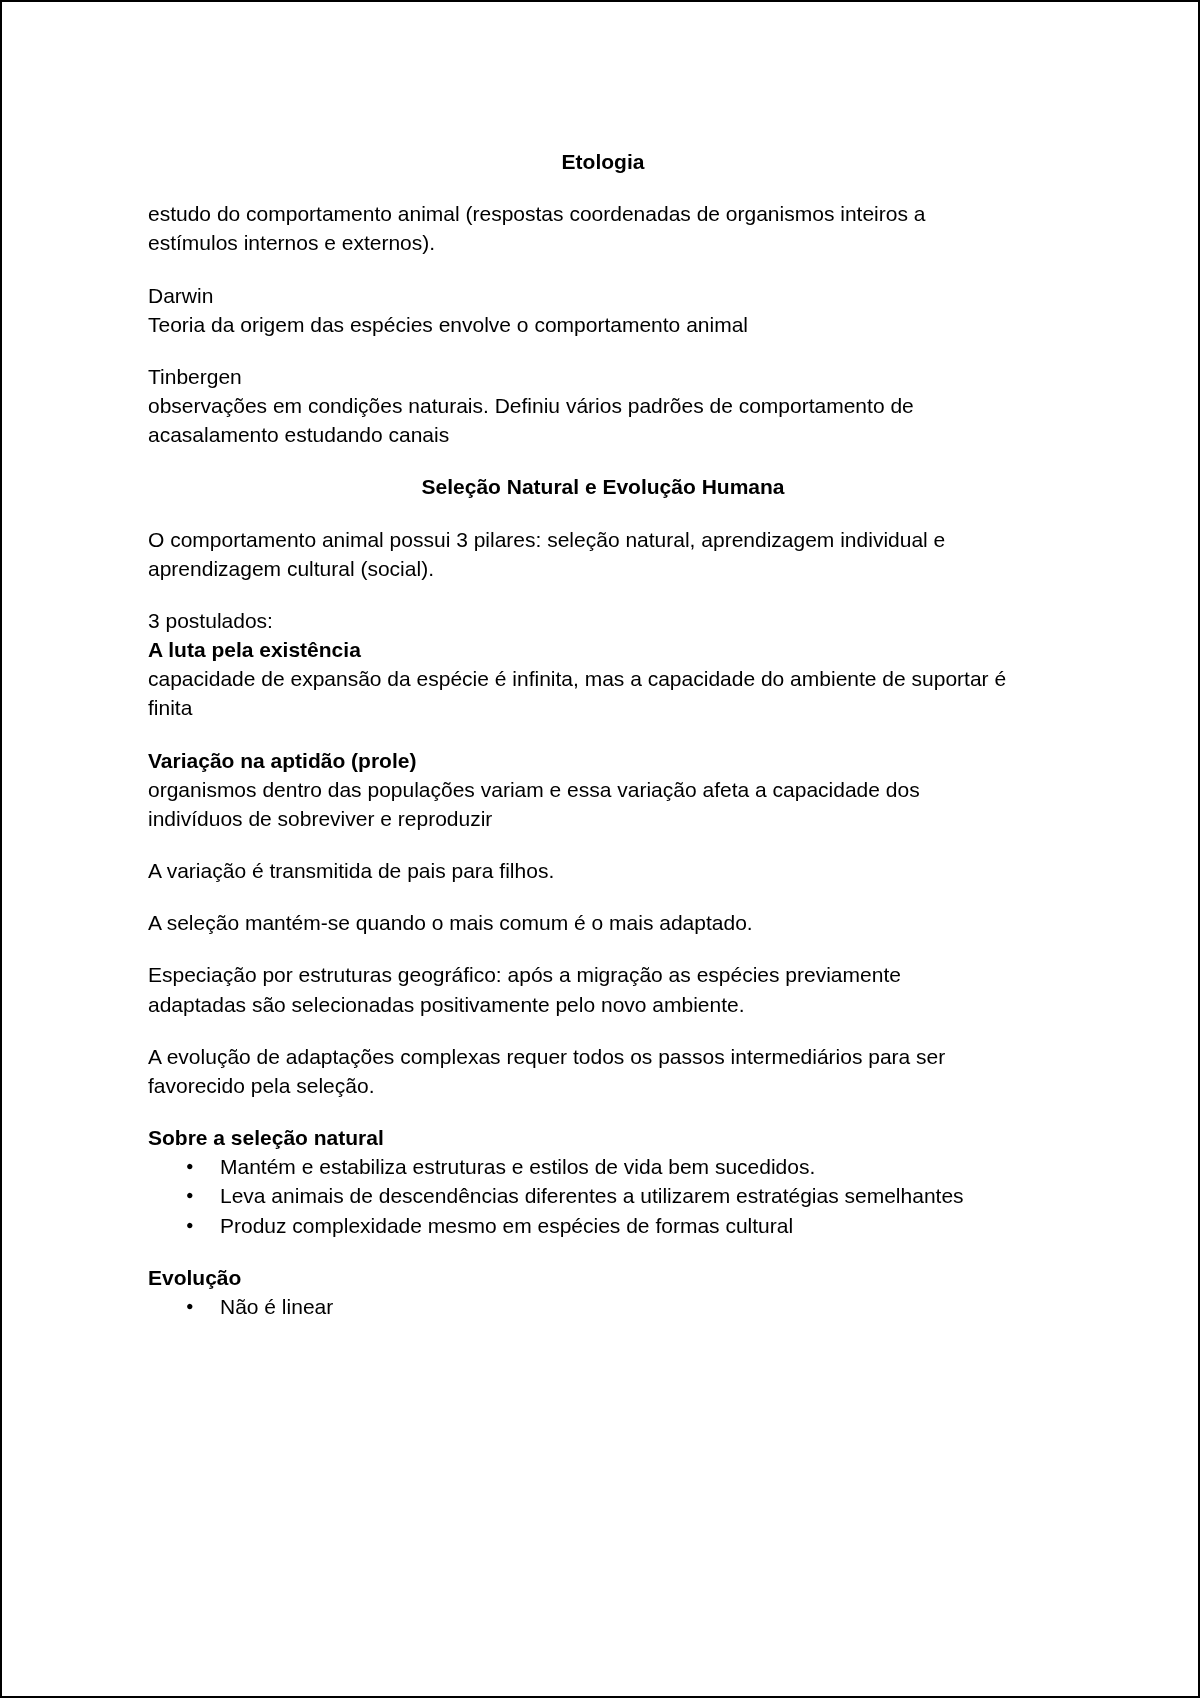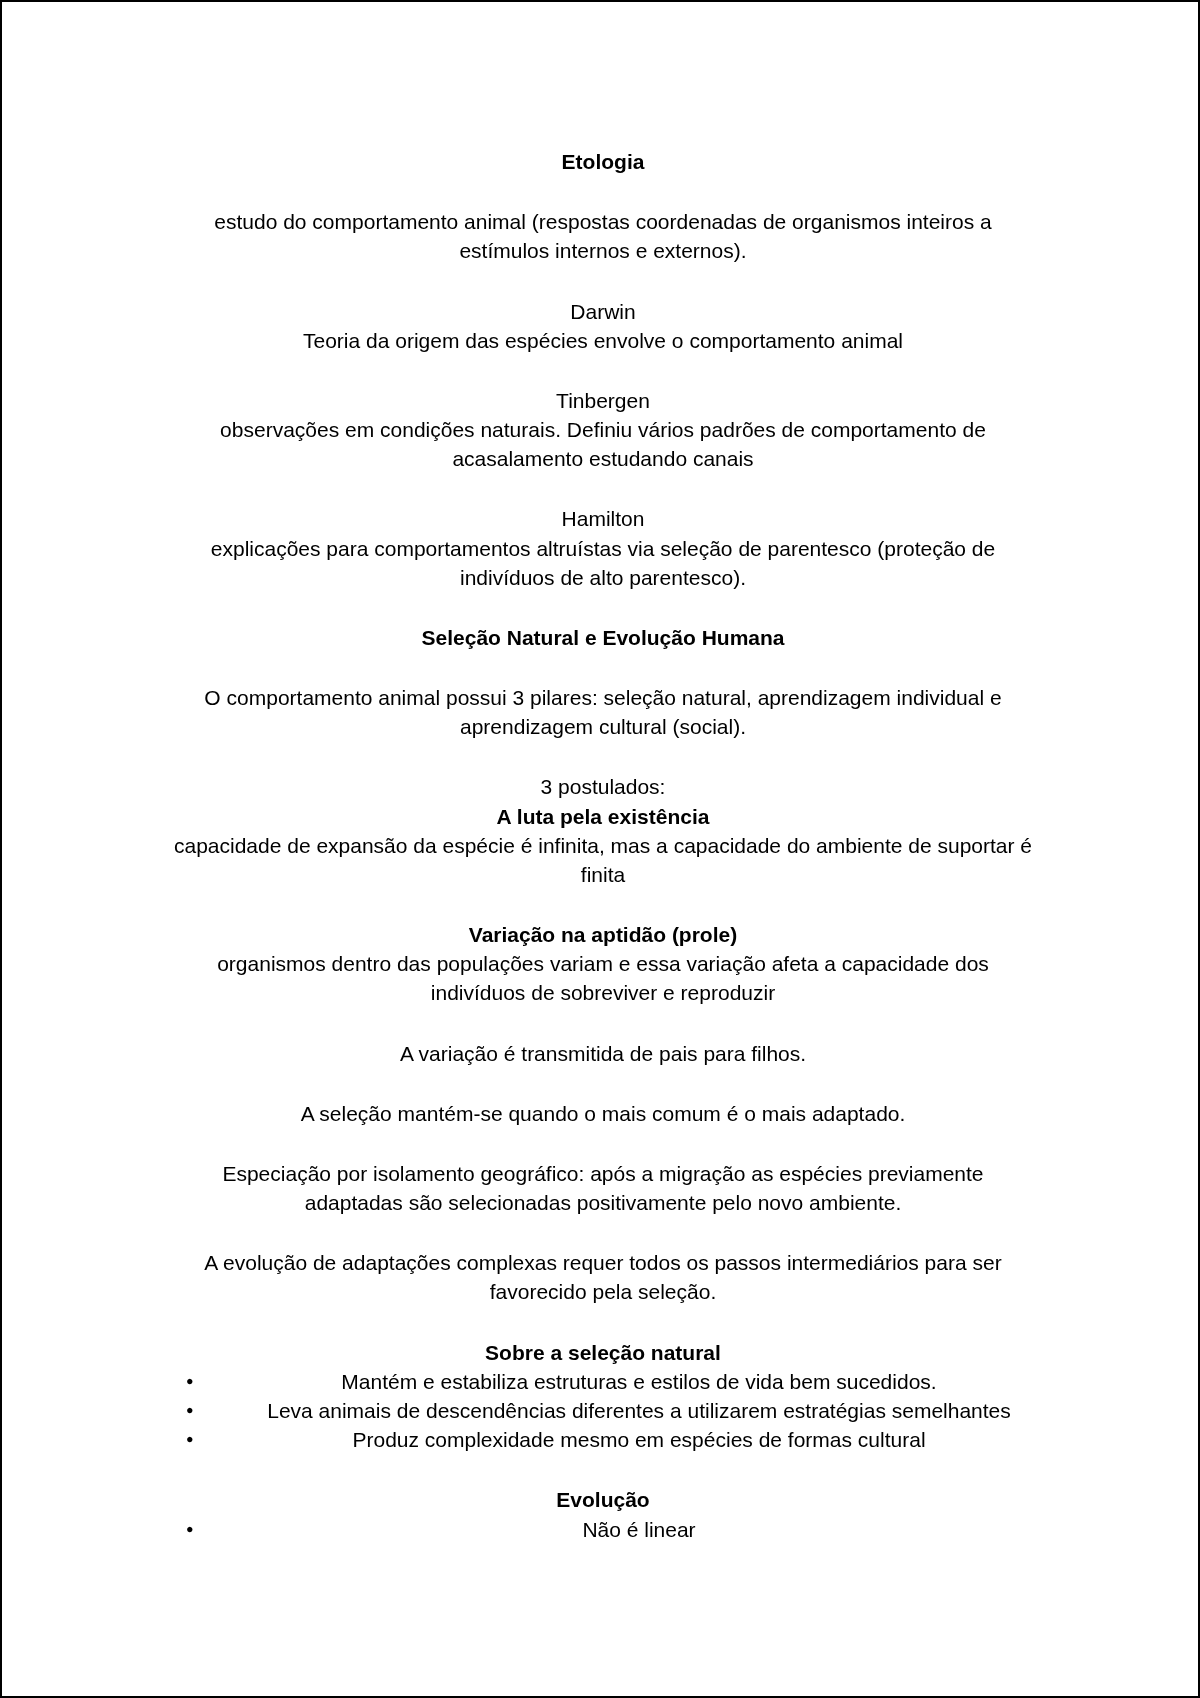--- a/index.html
+++ b/index.html
@@ -16,21 +16,21 @@
     padding: 145px 140px 12px 146px;
     font-family: "Liberation Sans", sans-serif;
     font-size: 21px;
     line-height: 29.17px;
     color: #000000;
     overflow: hidden;
   }
   .center { text-align: center; }
   .bold   { font-weight: bold; }
   .block  { white-space: pre; }
-  .mt     { margin-top: 31px; text-align: center; }
+  .mt     { margin-top: 23px; }
   ul.bullets {
     list-style: none;
     margin: 0;
     padding: 0;
   }
   ul.bullets li {
     position: relative;
     padding-left: 72px;
   }
   .bullet-marker {
@@ -51,23 +51,20 @@
   <div class="block mt">estudo do comportamento animal (respostas coordenadas de organismos inteiros a
 estímulos internos e externos).</div>
 
   <div class="block mt">Darwin
 Teoria da origem das espécies envolve o comportamento animal</div>
 
   <div class="block mt">Tinbergen
 observações em condições naturais. Definiu vários padrões de comportamento de
 acasalamento estudando canais</div>
 
-  <div class="block mt">Hamilton
-explicações para comportamentos altruístas via seleção de parentesco (proteção de
-indivíduos de alto parentesco).</div>
 
   <div class="center bold mt">Seleção Natural e Evolução Humana</div>
 
   <div class="block mt">O comportamento animal possui 3 pilares: seleção natural, aprendizagem individual e
 aprendizagem cultural (social).</div>
 
   <div class="mt">
     <div class="block">3 postulados:</div>
     <div class="bold">A luta pela existência</div>
     <div class="block">capacidade de expansão da espécie é infinita, mas a capacidade do ambiente de suportar é
@@ -79,21 +76,21 @@
     <div class="block">organismos dentro das populações variam e essa variação afeta a capacidade dos
 indivíduos de sobreviver e reproduzir</div>
   </div>
 
   <div class="mt">
     <div class="block">A variação é transmitida de pais para filhos.</div>
   </div>
 
   <div class="block mt">A seleção mantém-se quando o mais comum é o mais adaptado.</div>
 
-  <div class="block mt">Especiação por isolamento geográfico: após a migração as espécies previamente
+  <div class="block mt">Especiação por estruturas geográfico: após a migração as espécies previamente
 adaptadas são selecionadas positivamente pelo novo ambiente.</div>
 
   <div class="block mt">A evolução de adaptações complexas requer todos os passos intermediários para ser
 favorecido pela seleção.</div>
 
   <div class="mt">
     <div class="bold">Sobre a seleção natural</div>
     <ul class="bullets">
       <li>
         <span class="bullet-marker">●</span>

